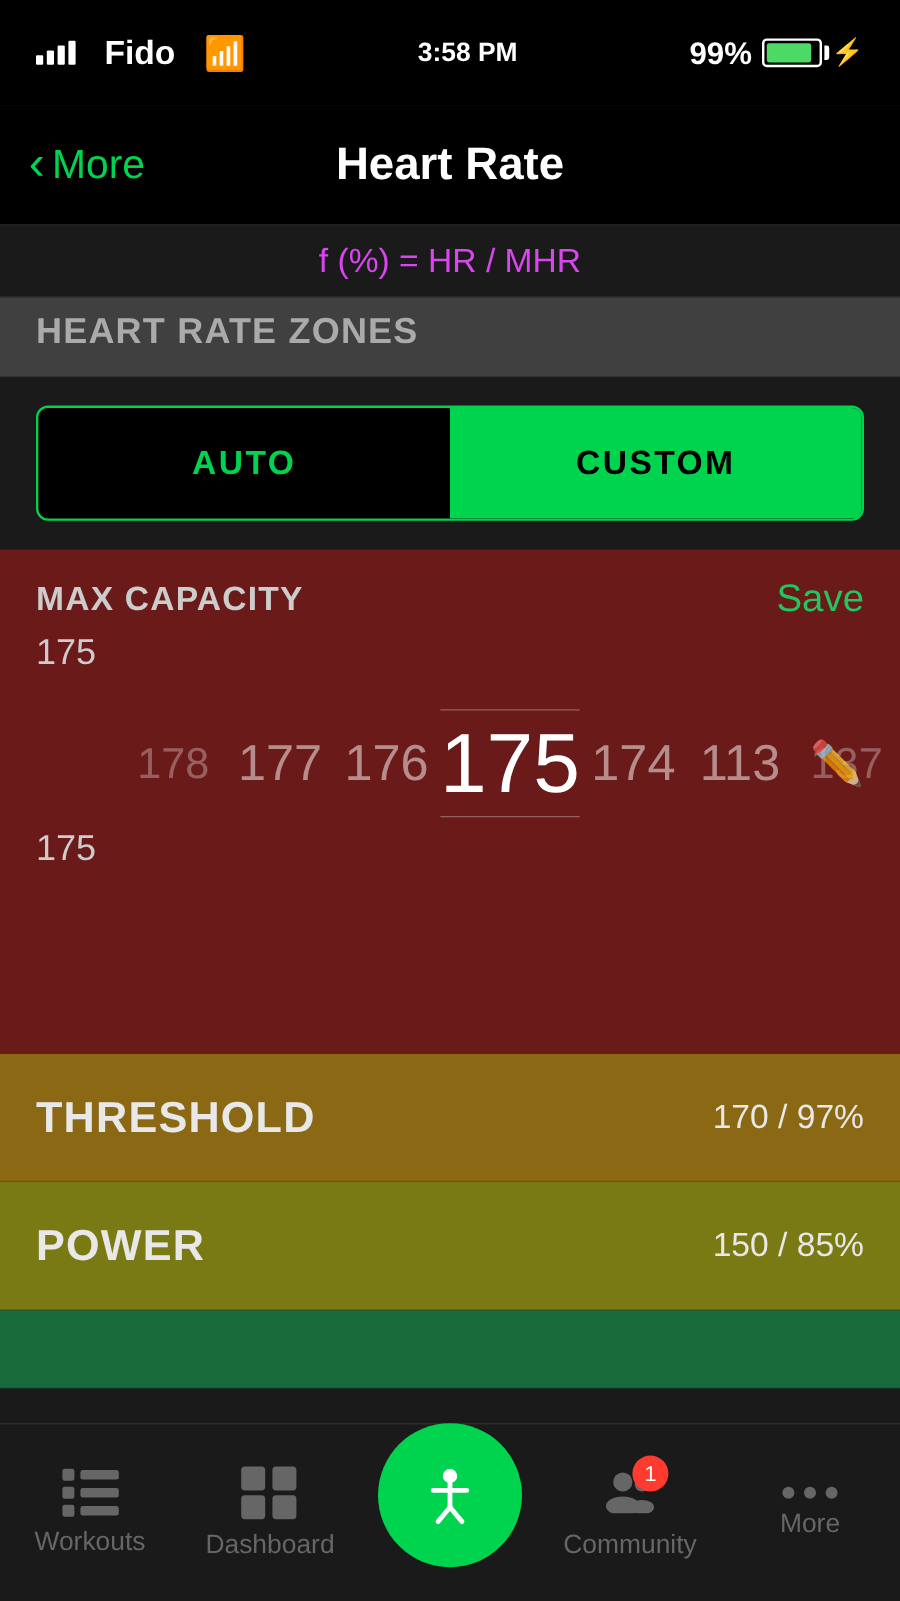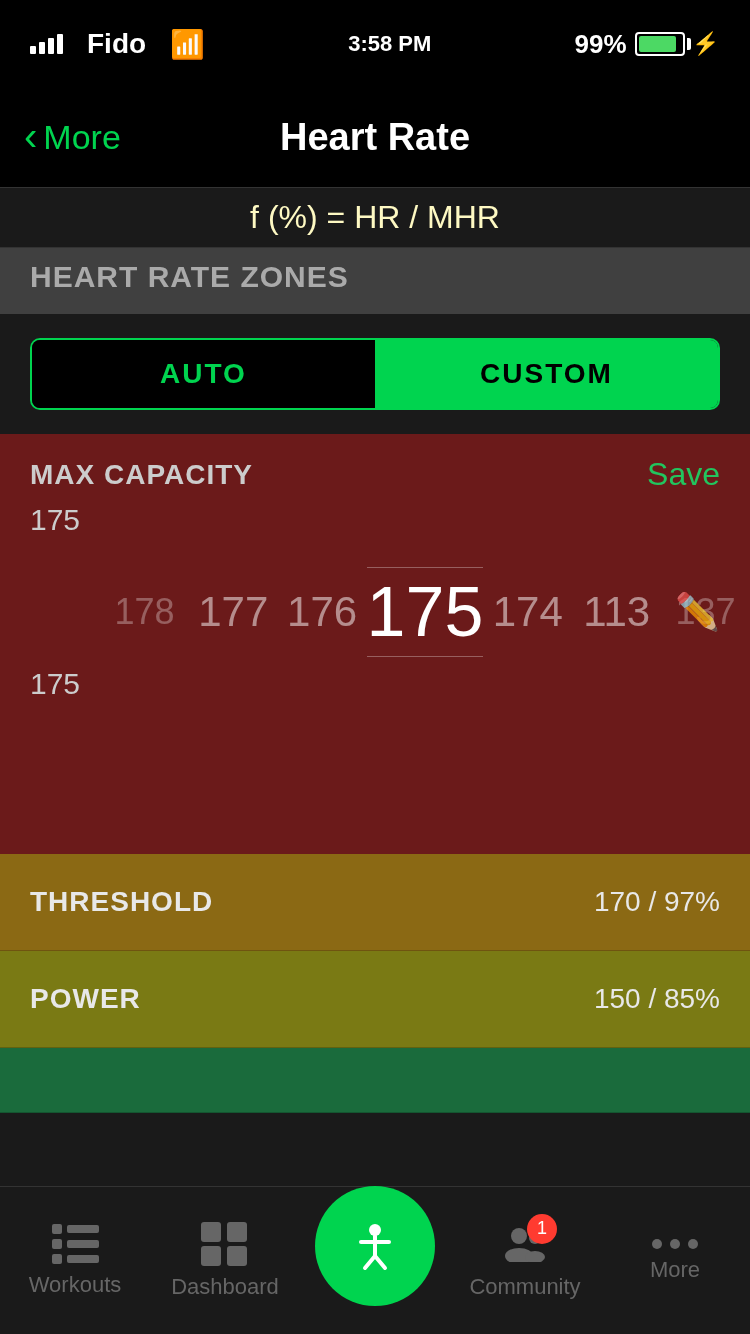--- a/index.html
+++ b/index.html
@@ -98,22 +98,22 @@
     
     .subtitle-bar {
       background: #1a1a1a;
       height: 60px;
       display: flex;
       align-items: center;
       justify-content: center;
       border-bottom: 1px solid #333;
     }
     .subtitle-text {
-      color: #fef9c3;
-      font-size: 32px;
+      color: #d946ef;
+      font-size: 28px;
     }
 
     
     .section-header {
       background: #404040;
       padding: 12px 30px 20px;
     }
     .section-header-title {
       color: #aaa;
       font-size: 30px;
@@ -124,21 +124,21 @@
     
     .toggle-container {
       background: #1a1a1a;
       padding: 24px 30px;
     }
     .toggle-switch {
       display: flex;
       border: 2px solid #00d44f;
       border-radius: 10px;
       overflow: hidden;
-      height: 72px;
+      height: 96px;
     }
     .toggle-option {
       flex: 1;
       display: flex;
       align-items: center;
       justify-content: center;
       font-size: 28px;
       font-weight: 700;
       letter-spacing: 2px;
       cursor: pointer;
@@ -231,21 +231,21 @@
 
     
     .zone-row {
       display: flex;
       justify-content: space-between;
       align-items: center;
       padding: 32px 30px;
       border-bottom: 1px solid rgba(0,0,0,0.2);
     }
     .zone-label {
-      font-size: 28px;
+      font-size: 36px;
       font-weight: 700;
       letter-spacing: 1px;
       color: #e8e8e8;
     }
     .zone-value {
       font-size: 28px;
       color: #e8e8e8;
       font-weight: 400;
     }
 

